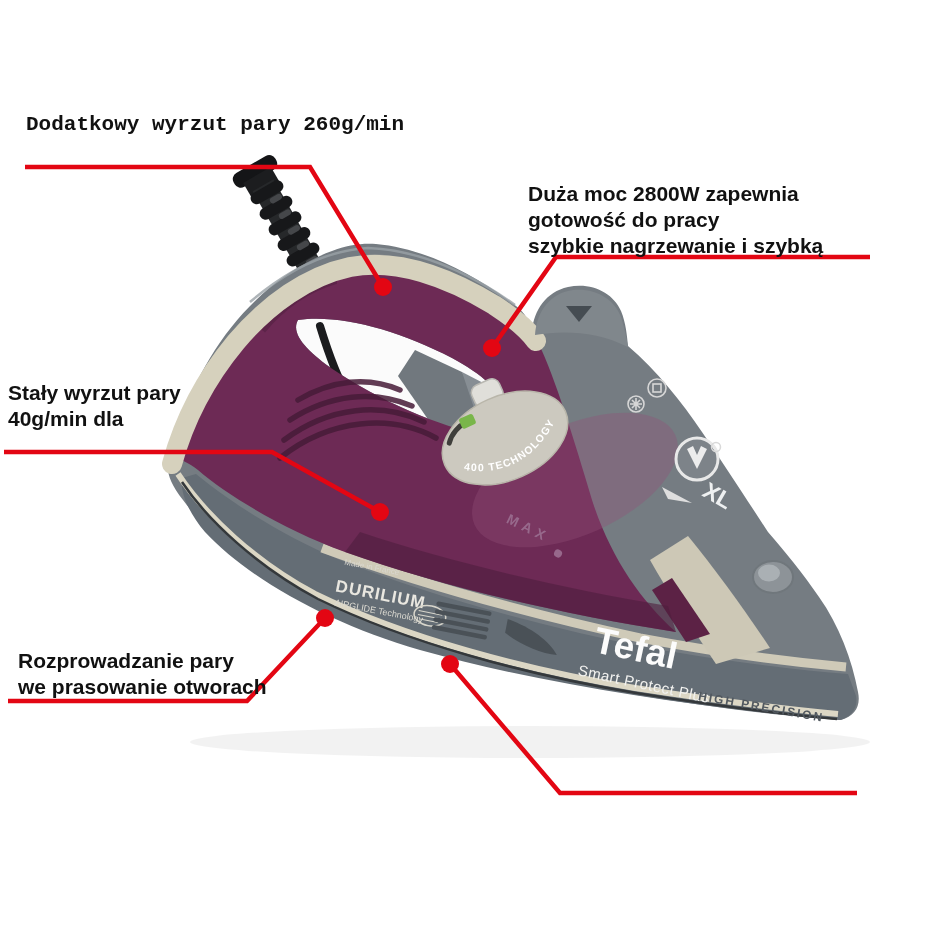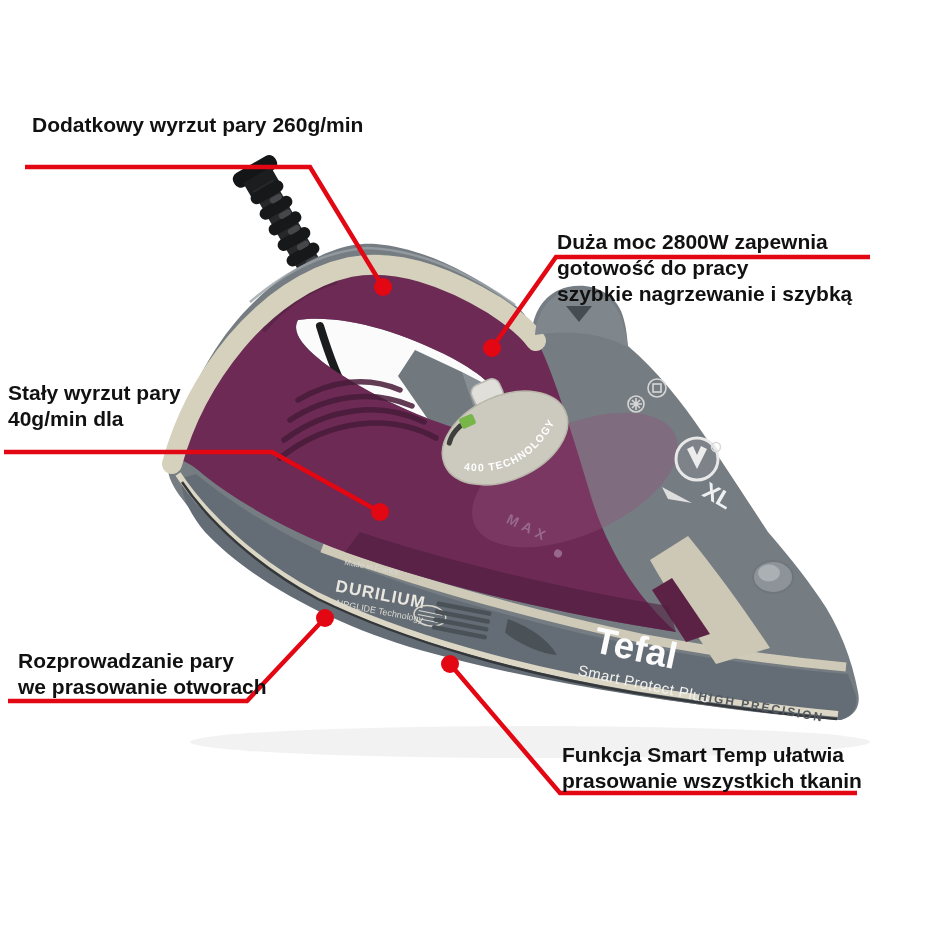--- a/index.html
+++ b/index.html
@@ -189,38 +189,34 @@
   </g>
   <g fill="#e30613">
     <circle cx="383" cy="287" r="9"></circle>
     <circle cx="492" cy="348" r="9"></circle>
     <circle cx="380" cy="512" r="9"></circle>
     <circle cx="325" cy="618" r="9"></circle>
     <circle cx="450" cy="664" r="9"></circle>
   </g>
 </svg>
 
-<div class="callout" style="left:32px;top:112px;">
+<div class="callout" style="left:26px;top:112px;font-family:Liberation Mono, monospace;">
   <span>Dodatkowy wyrzut pary 260g/min</span>
 </div>
 
-<div class="callout" style="left:557px;top:181px;margin-top:48px;">
+<div class="callout" style="left:528px;top:181px;">
   <span>Duża moc 2800W zapewnia</span>
   <span>gotowość do pracy</span>
   <span>szybkie nagrzewanie i szybką</span>
 </div>
 
 <div class="callout" style="left:8px;top:380px;">
   <span>Stały wyrzut pary</span>
   <span>40g/min dla</span>
 </div>
 
 <div class="callout" style="left:18px;top:648px;">
   <span>Rozprowadzanie pary</span>
   <span>we prasowanie otworach</span>
 </div>
 
-<div class="callout" style="left:562px;top:742px;">
-  <span>Funkcja Smart Temp ułatwia</span>
-  <span>prasowanie wszystkich tkanin</span>
-</div>
 
 </div>
 
 </body></html>

